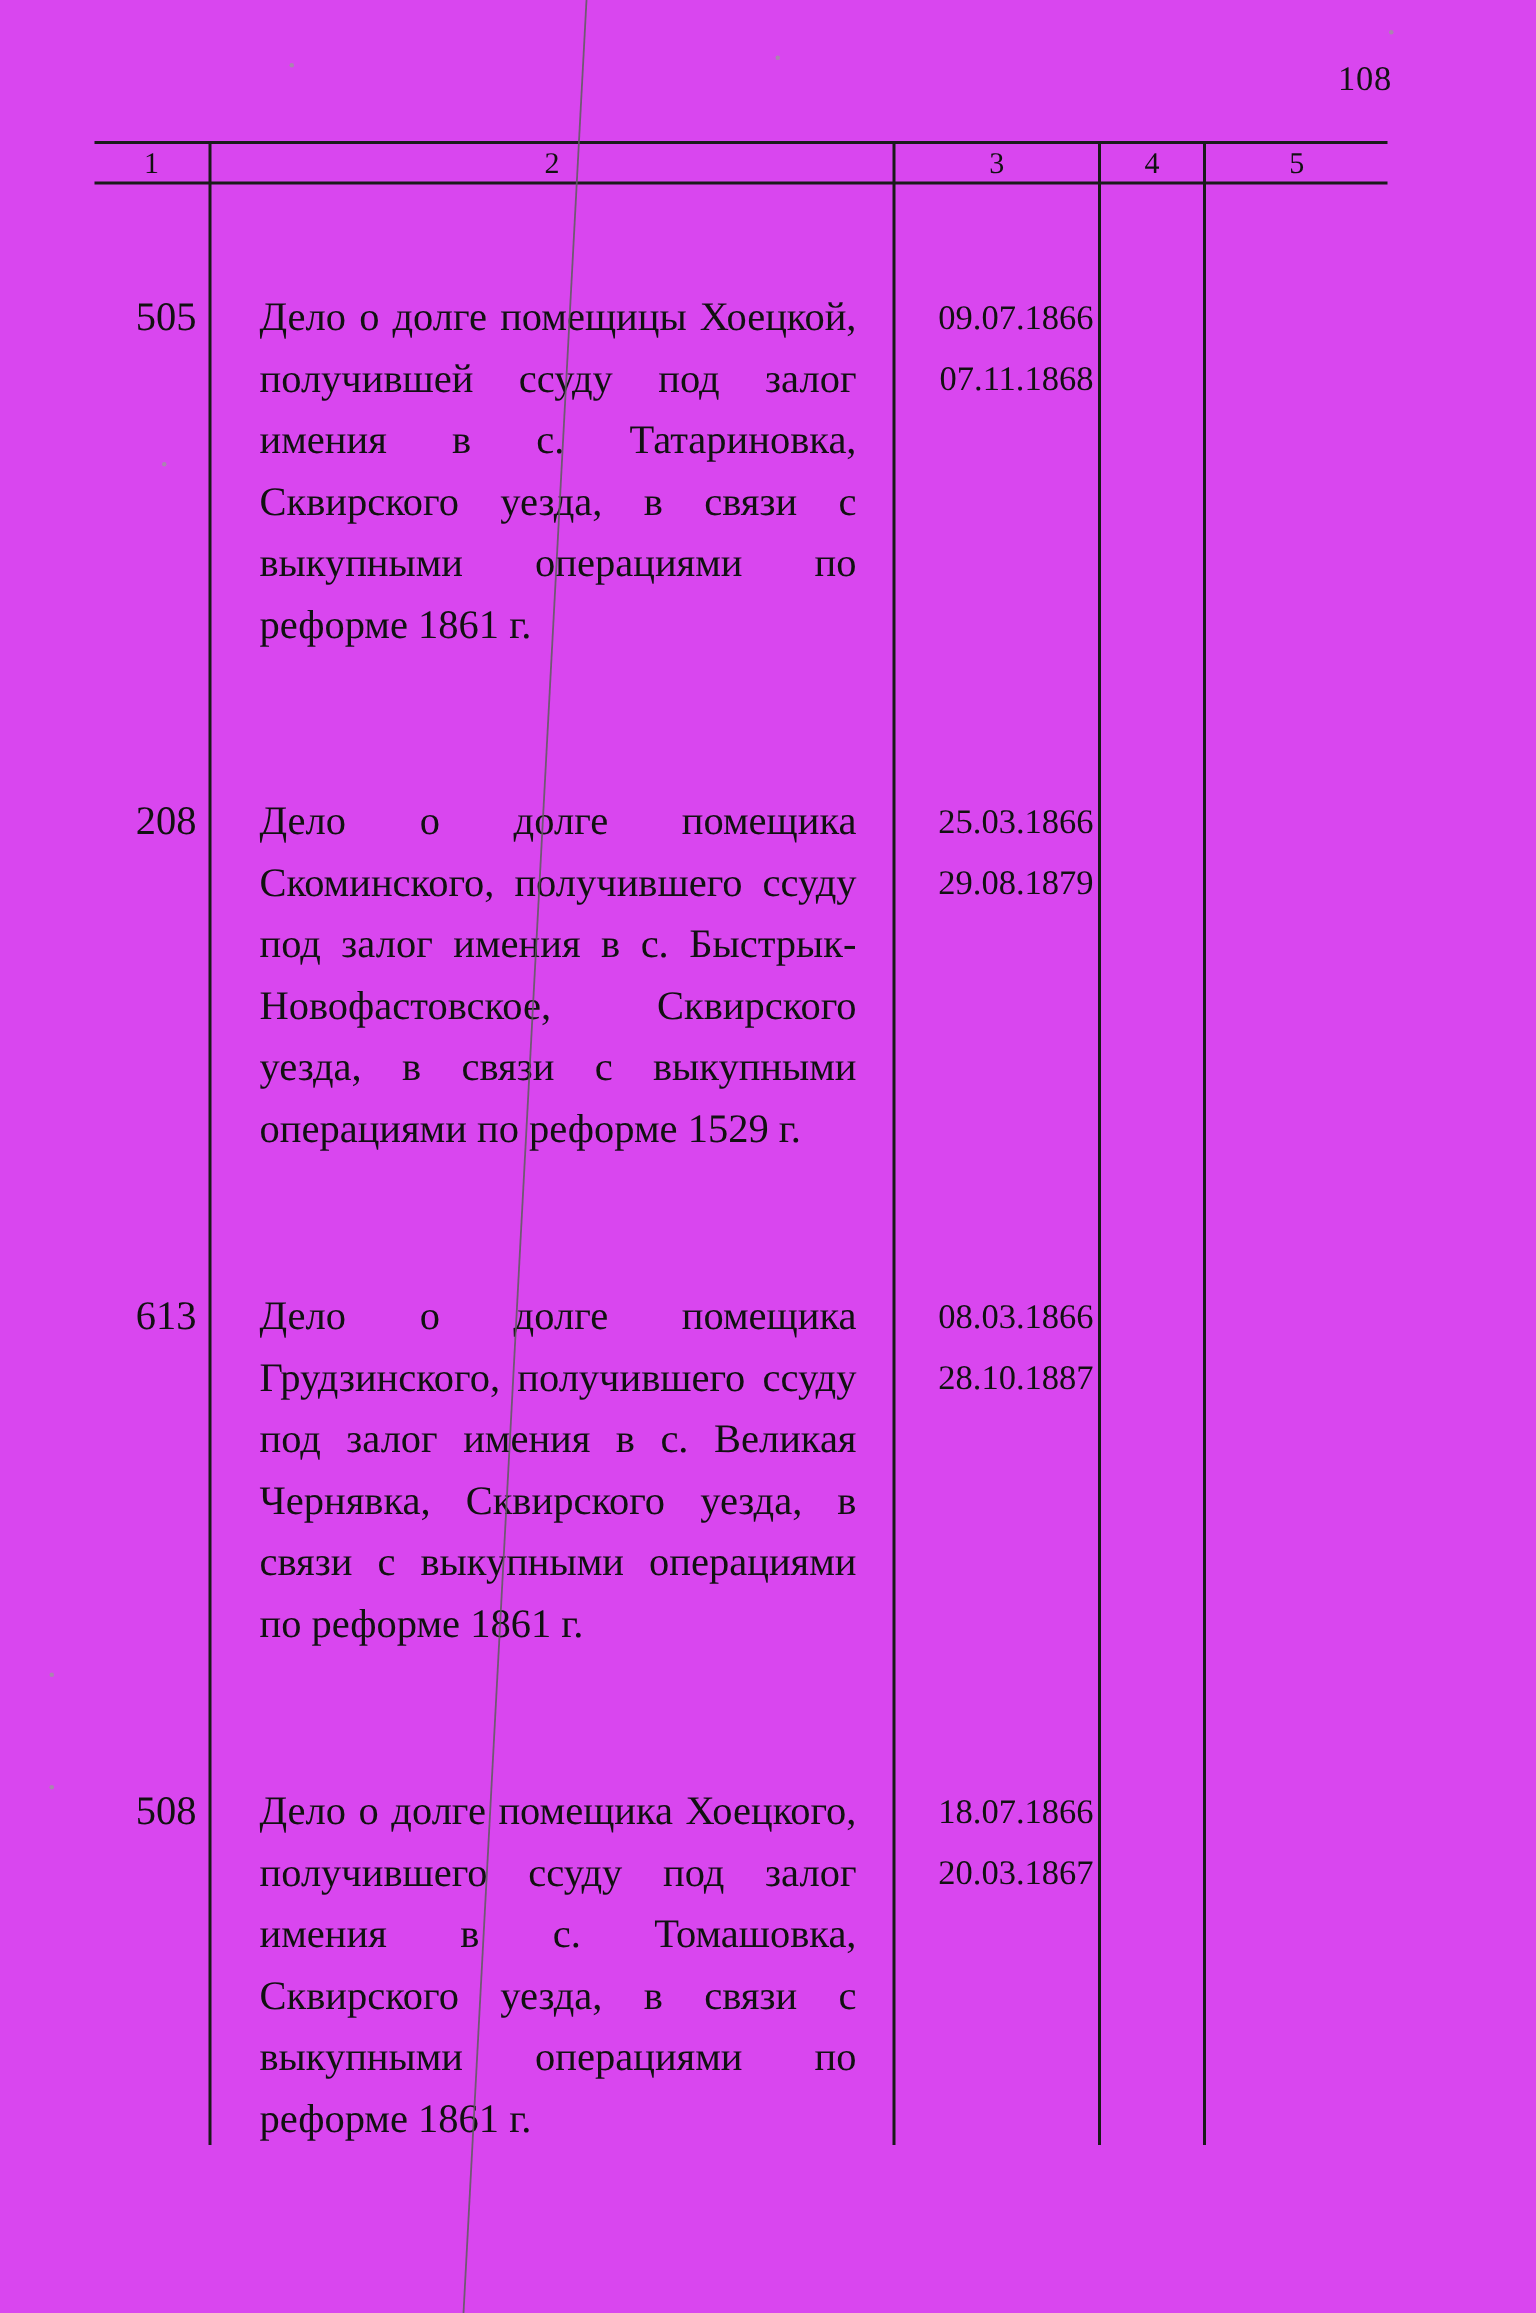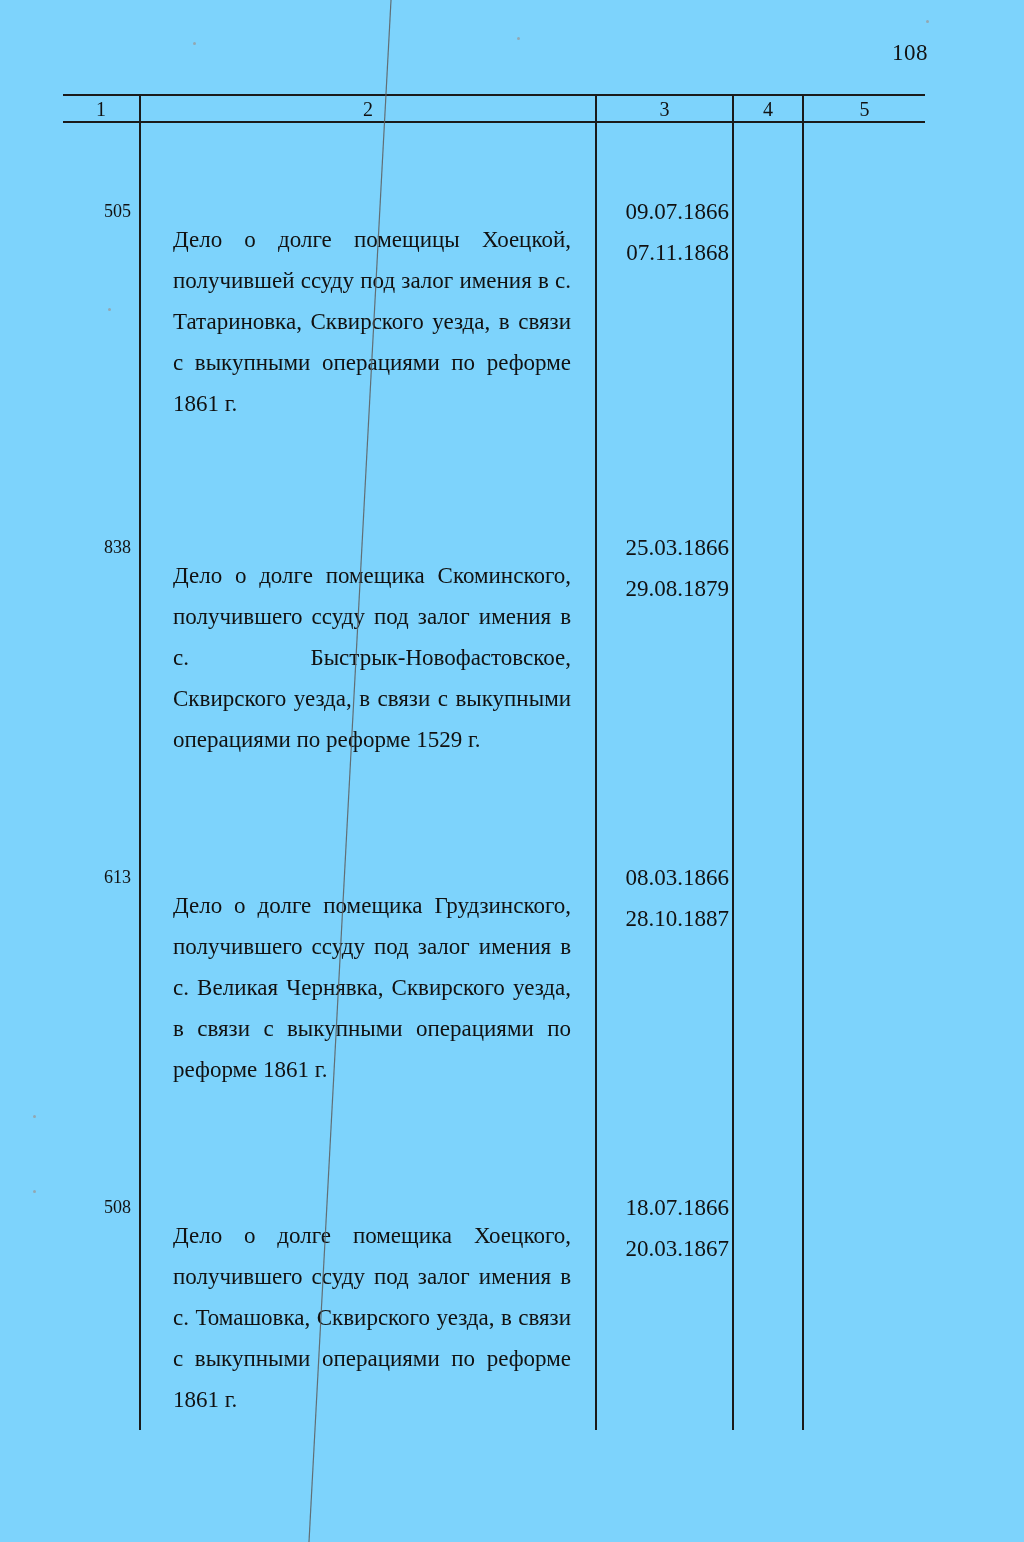--- a/index.html
+++ b/index.html
@@ -10,21 +10,21 @@
   }
   body {
     font-family: "Liberation Serif", "DejaVu Serif", serif;
     color: #000000;
   }
   #page {
     position: relative;
     width: 1024px;
     height: 1542px;
     overflow: hidden;
-    background: #7dd3fc;
+    background: #d946ef;
     text-decoration: underline;
   }
 
   
   .page-number {
     position: absolute;
     top: 40px;
     right: 96px;
     font-size: 23px;
     letter-spacing: 0.5px;
@@ -68,36 +68,35 @@
   .col-head.h5 { left: 804px; width: 121px; }
 
   
   .entry { position: absolute; }
 
   .entry-num {
     position: absolute;
     left: 63px;
     width: 68px;
     text-align: right;
-    font-size: 18px;
+    font-size: 27px;
     line-height: 41px;
     color: #111111;
   }
 
   .entry-desc {
     position: absolute;
     left: 173px;
     width: 398px;
-    font-size: 23px;
+    font-size: 27px;
     line-height: 41px;
     text-align: justify;
     text-justify: inter-word;
     color: #111111;
     hyphens: none;
-    margin-top: 28px;
   }
 
   .entry-dates {
     position: absolute;
     left: 603px;
     width: 126px;
     font-size: 23px;
     line-height: 41px;
     color: #111111;
     white-space: nowrap;
@@ -163,21 +162,21 @@
   <div class="entry" id="entry-505">
     <div class="entry-num">505</div>
     <div class="entry-desc">Дело о долге помещицы Хоецкой, получившей ссуду под залог имения в с. Татариновка, Сквирского уезда, в связи с выкупными операциями по реформе 1861 г.</div>
     <div class="entry-dates">
       <div>09.07.1866</div>
       <div>07.11.1868</div>
     </div>
   </div>
 
   <div class="entry" id="entry-506">
-    <div class="entry-num">838</div>
+    <div class="entry-num">208</div>
     <div class="entry-desc">Дело о долге помещика Скоминского, получившего ссуду под залог имения в с. Быстрык-Новофастовское, Сквирского уезда, в связи с выкупными операциями по реформе 1529 г.</div>
     <div class="entry-dates">
       <div>25.03.1866</div>
       <div>29.08.1879</div>
     </div>
   </div>
 
   <div class="entry" id="entry-507">
     <div class="entry-num">613</div>
     <div class="entry-desc">Дело о долге помещика Грудзинского, получившего ссуду под залог имения в с. Великая Чернявка, Сквирского уезда, в связи с выкупными операциями по реформе 1861 г.</div>

